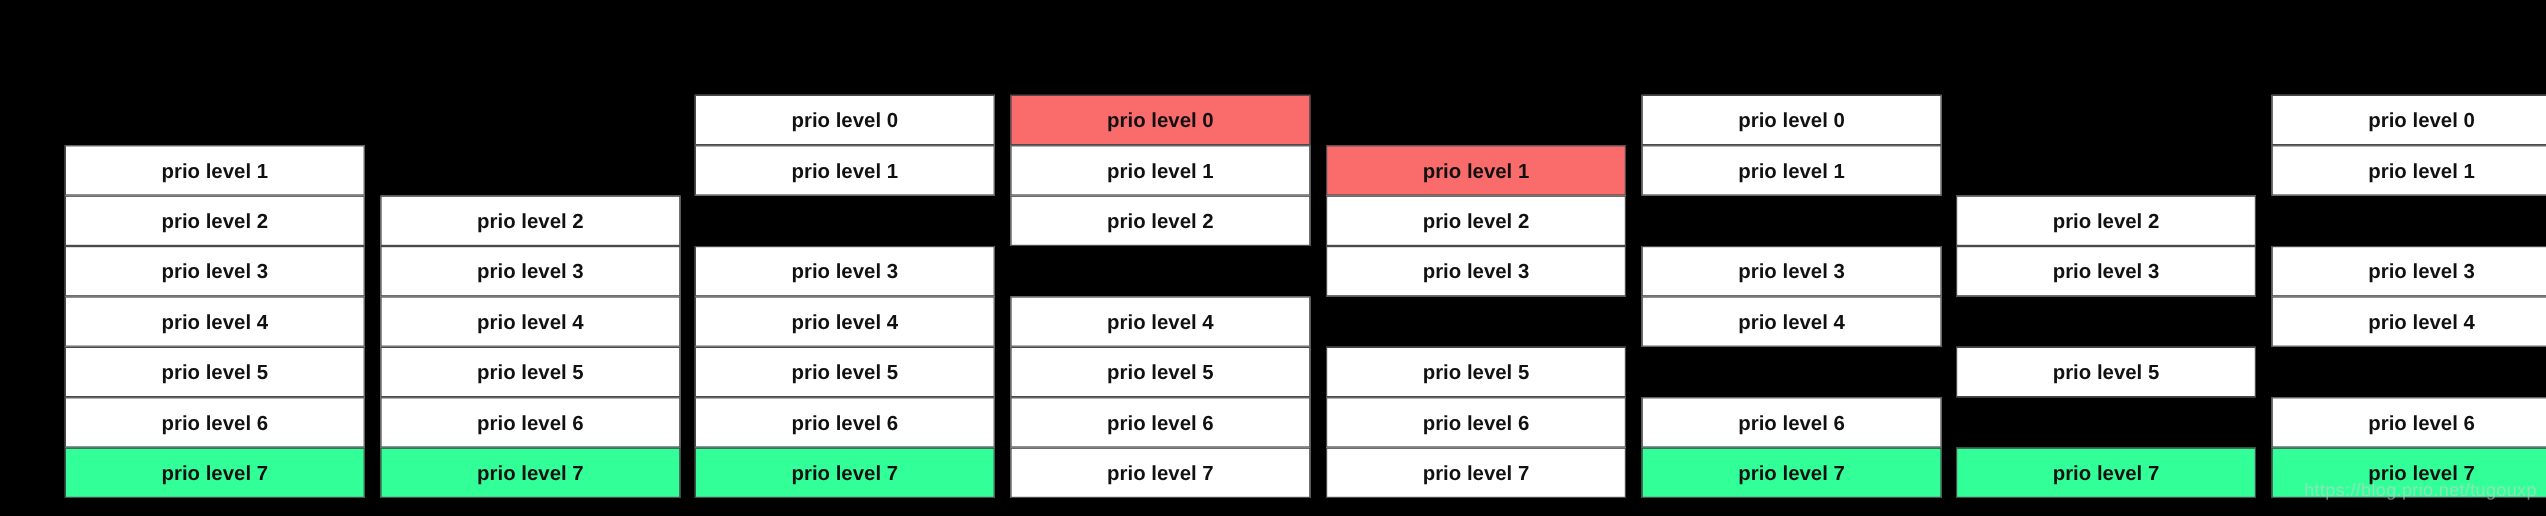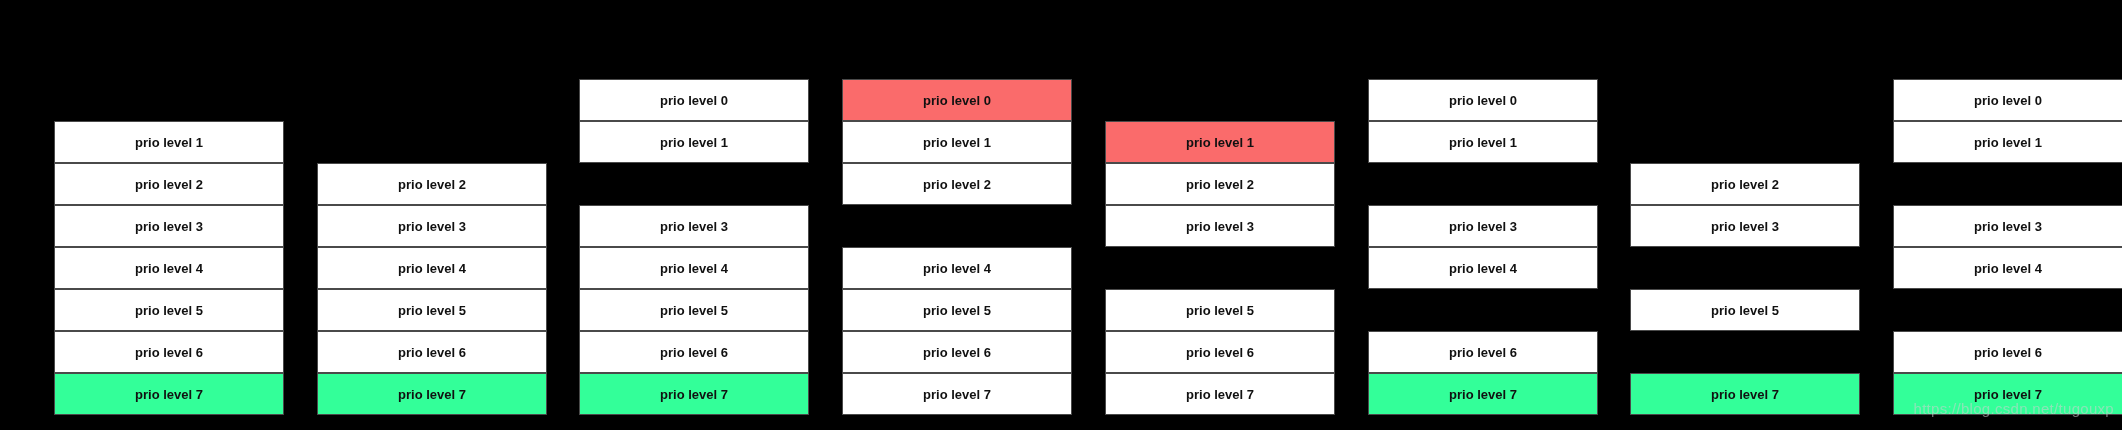--- a/index.html
+++ b/index.html
@@ -15,28 +15,28 @@
     overflow: hidden;
     font-family: "Liberation Sans", "DejaVu Sans", sans-serif;
   }
   .prio-column {
     position: absolute;
     top: 0;
     height: 100%;
   }
   .prio-box {
     position: absolute;
-    width: 230px;
+    width: 250px;
     height: 42px;
     box-sizing: border-box;
     border: 1px solid #4a4a4a;
     display: flex;
     align-items: center;
     justify-content: center;
-    font-size: 13px;
+    font-size: 17px;
     font-weight: bold;
     color: #111111;
     text-align: center;
     line-height: 1;
   }
   .watermark {
     position: absolute;
     top: 400px;
     right: 8px;
     font-size: 15px;
@@ -112,14 +112,14 @@
       </div>
       <div class="prio-column">
         <div class="prio-box" style="left: 1893px; top: 79px; background: rgb(255, 255, 255);">prio level 0</div>
         <div class="prio-box" style="left: 1893px; top: 121px; background: rgb(255, 255, 255);">prio level 1</div>
         <div class="prio-box" style="left: 1893px; top: 205px; background: rgb(255, 255, 255);">prio level 3</div>
         <div class="prio-box" style="left: 1893px; top: 247px; background: rgb(255, 255, 255);">prio level 4</div>
         <div class="prio-box" style="left: 1893px; top: 331px; background: rgb(255, 255, 255);">prio level 6</div>
         <div class="prio-box" style="left: 1893px; top: 373px; background: rgb(51, 255, 153);">prio level 7</div>
       </div>
     </div>
-  <div class="watermark">https://blog.csdn.net/tugouxp</div>
+  <div class="watermark">https://blog.prio.net/tugouxp</div>
 </div>
 
 </body></html>

